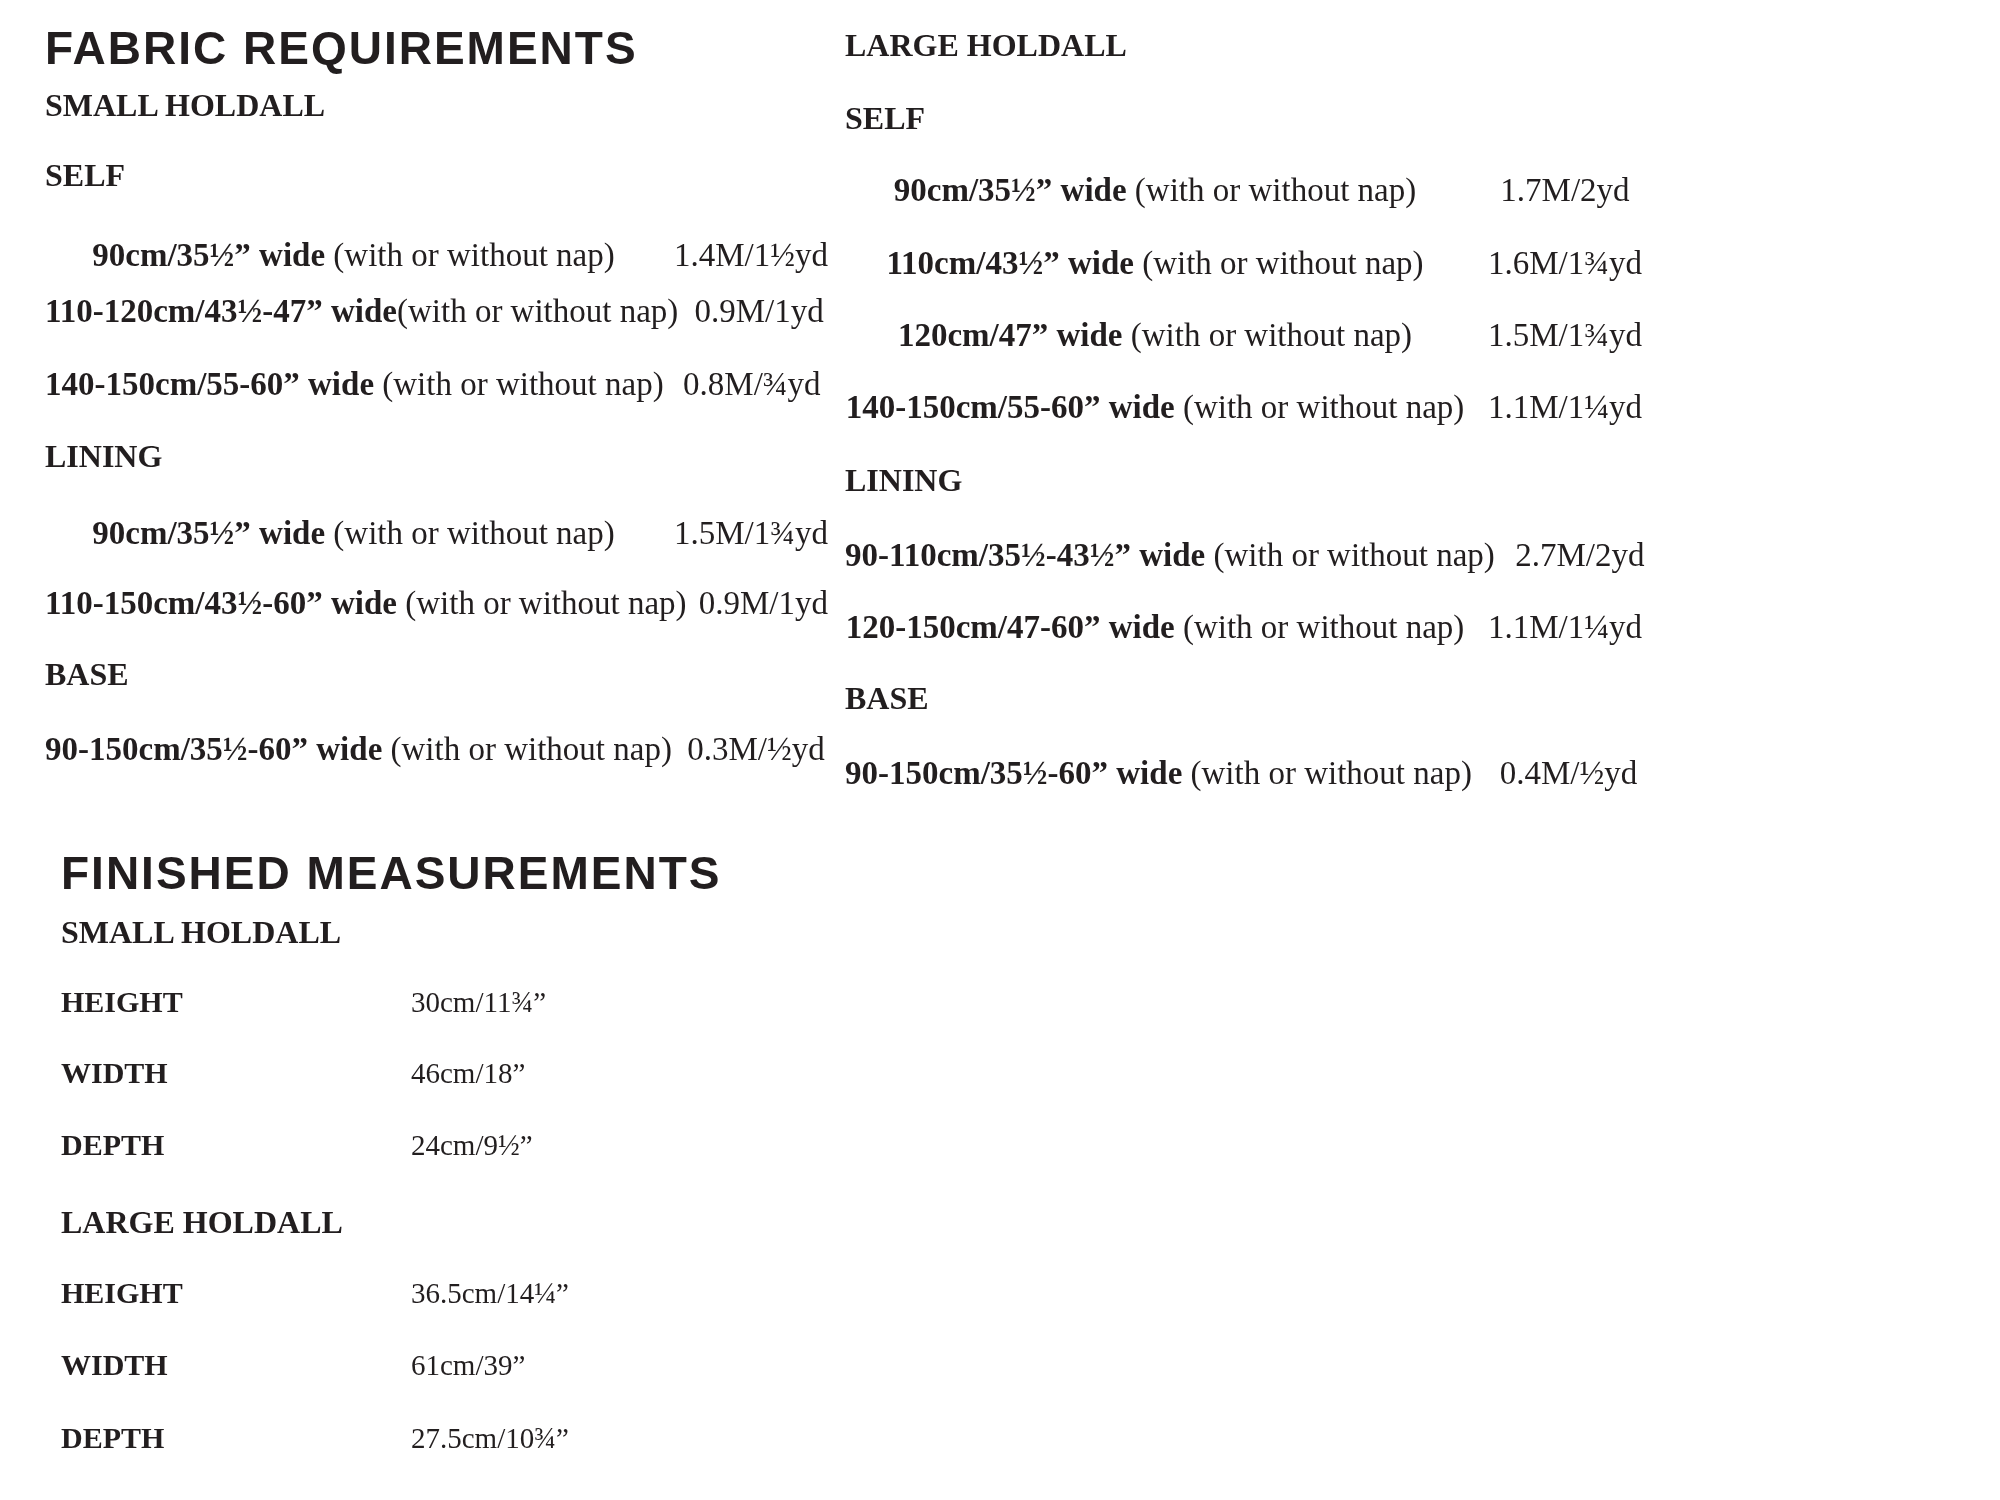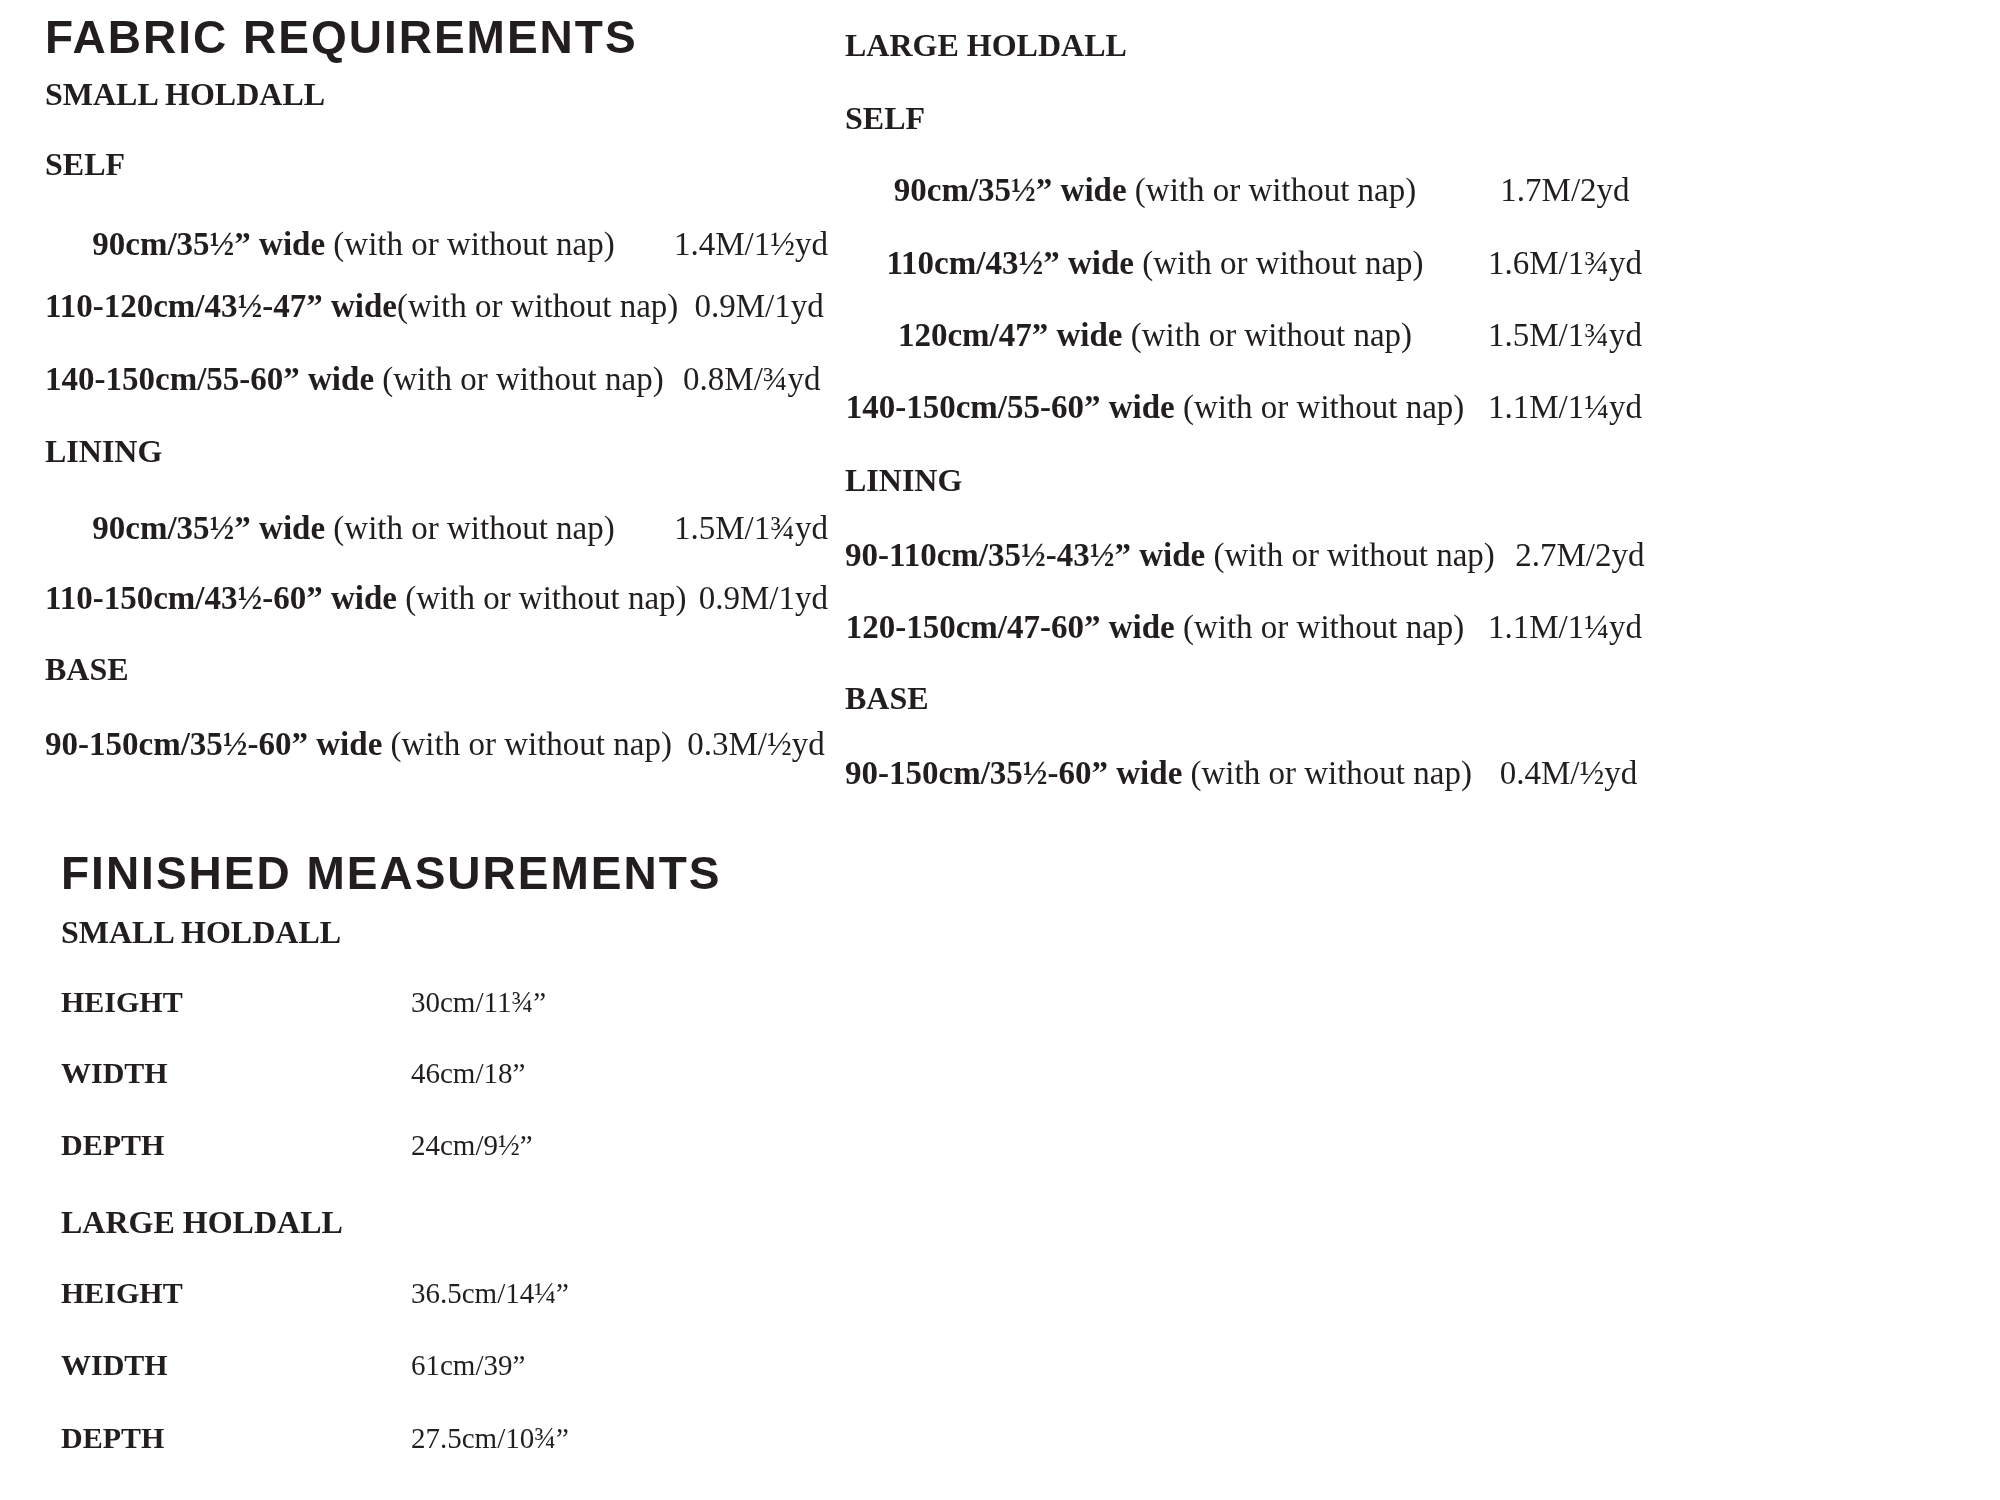--- a/index.html
+++ b/index.html
@@ -53,31 +53,31 @@
   }
   .m-label { flex: 0 0 350px; font-weight: bold; font-size: 30px; }
   .m-value { flex: 1 1 auto; }
 </style>
 </head>
 <body>
 
 <div class="page">
 
   <section class="col col-left">
-    <h1 class="sans-title" style="margin-top:12px">FABRIC REQUIREMENTS</h1>
+    <h1 class="sans-title" style="margin-top:23px">FABRIC REQUIREMENTS</h1>
 
     <h2 class="serif-head" style="margin-top:14px">SMALL HOLDALL</h2>
 
     <h3 class="serif-head" style="margin-top:34px">SELF</h3>
 
     <div class="f-row" style="margin-top:44px">
       <span class="f-label"><b>90cm/35½” wide</b><span> (with or without nap)</span></span>
       <span class="f-amount">1.4M/1½yd</span>
     </div>
-    <div class="f-row" style="margin-top:26px">
+    <div class="f-row" style="margin-top:20px">
       <span class="f-label"><b>110-120cm/43½-47” wide</b><span>(with or without nap)</span></span>
       <span class="f-amount">0.9M/1yd</span>
     </div>
     <div class="f-row" style="margin-top:37px">
       <span class="f-label"><b>140-150cm/55-60” wide</b><span> (with or without nap)</span></span>
       <span class="f-amount">0.8M/¾yd</span>
     </div>
 
     <h3 class="serif-head" style="margin-top:36px">LINING</h3>
 

